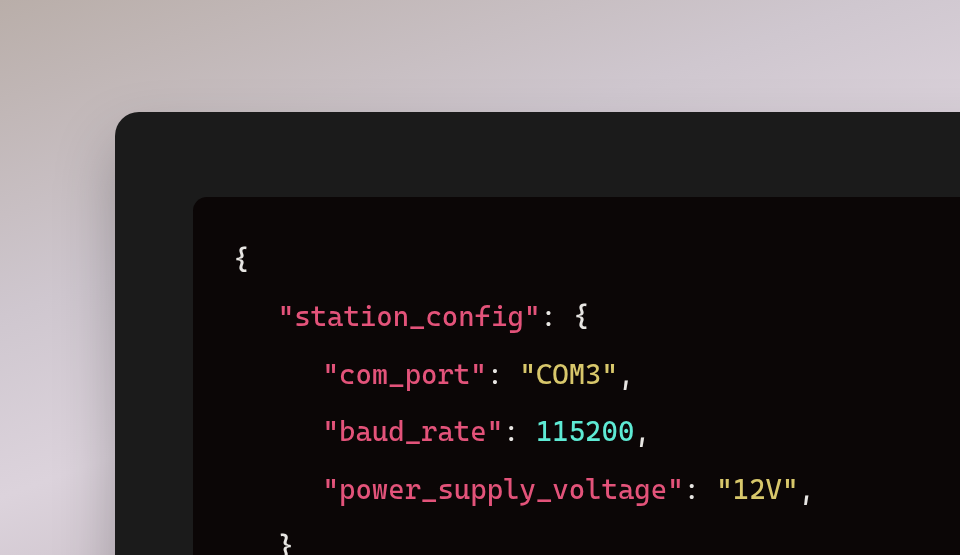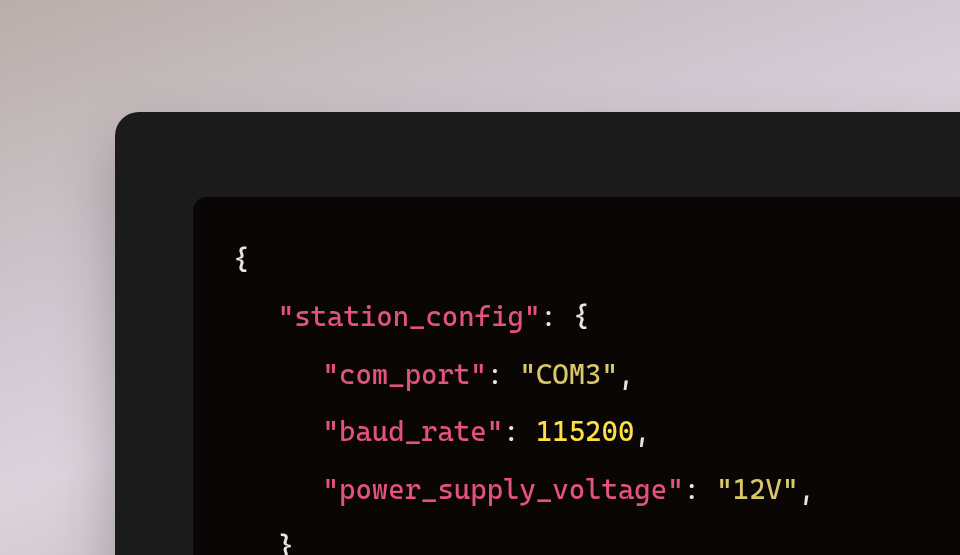--- a/index.html
+++ b/index.html
@@ -37,21 +37,21 @@
     padding: 34px 40px;
     box-sizing: border-box;
     font-size: 28px;
     line-height: 2.05;
     color: #e8e6e3;
   }
   .line { white-space: pre; }
   .punct { color: #e8e6e3; }
   .key   { color: #e3537a; }
   .str   { color: #d8c76b; }
-  .num   { color: #fde047; }
+  .num   { color: #5eead4; }
   .ind1 { padding-left: 1.6em; }
   .ind2 { padding-left: 3.2em; }
 </style>
 </head>
 <body>
 
 <div class="backdrop">
   <div class="window">
     <div class="editor">
 

